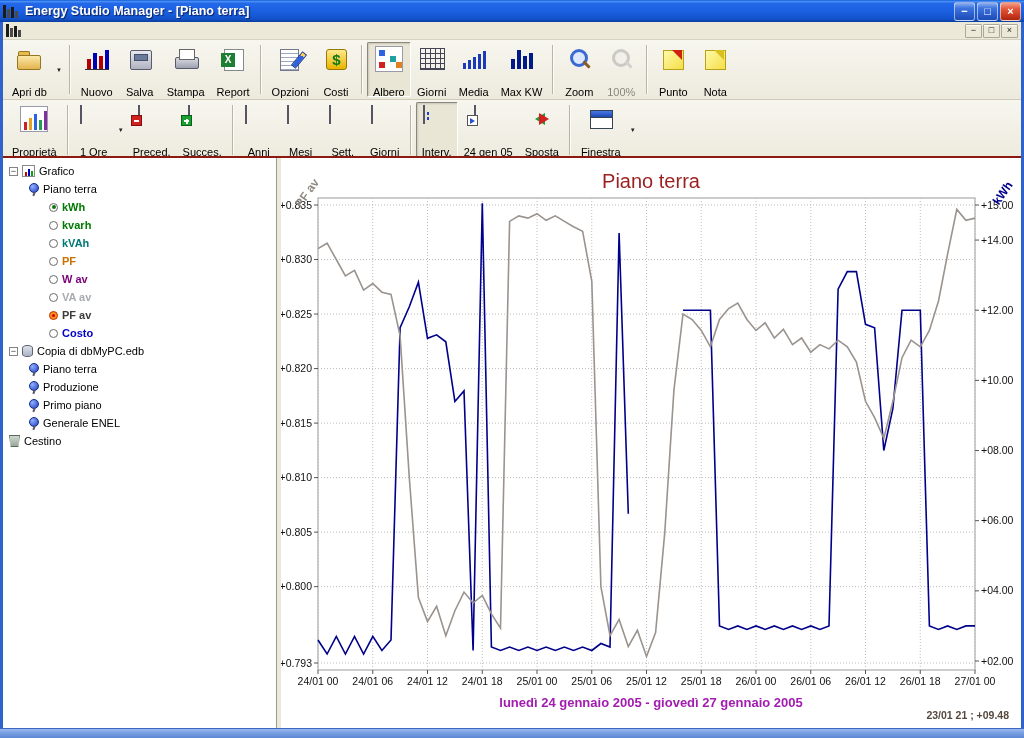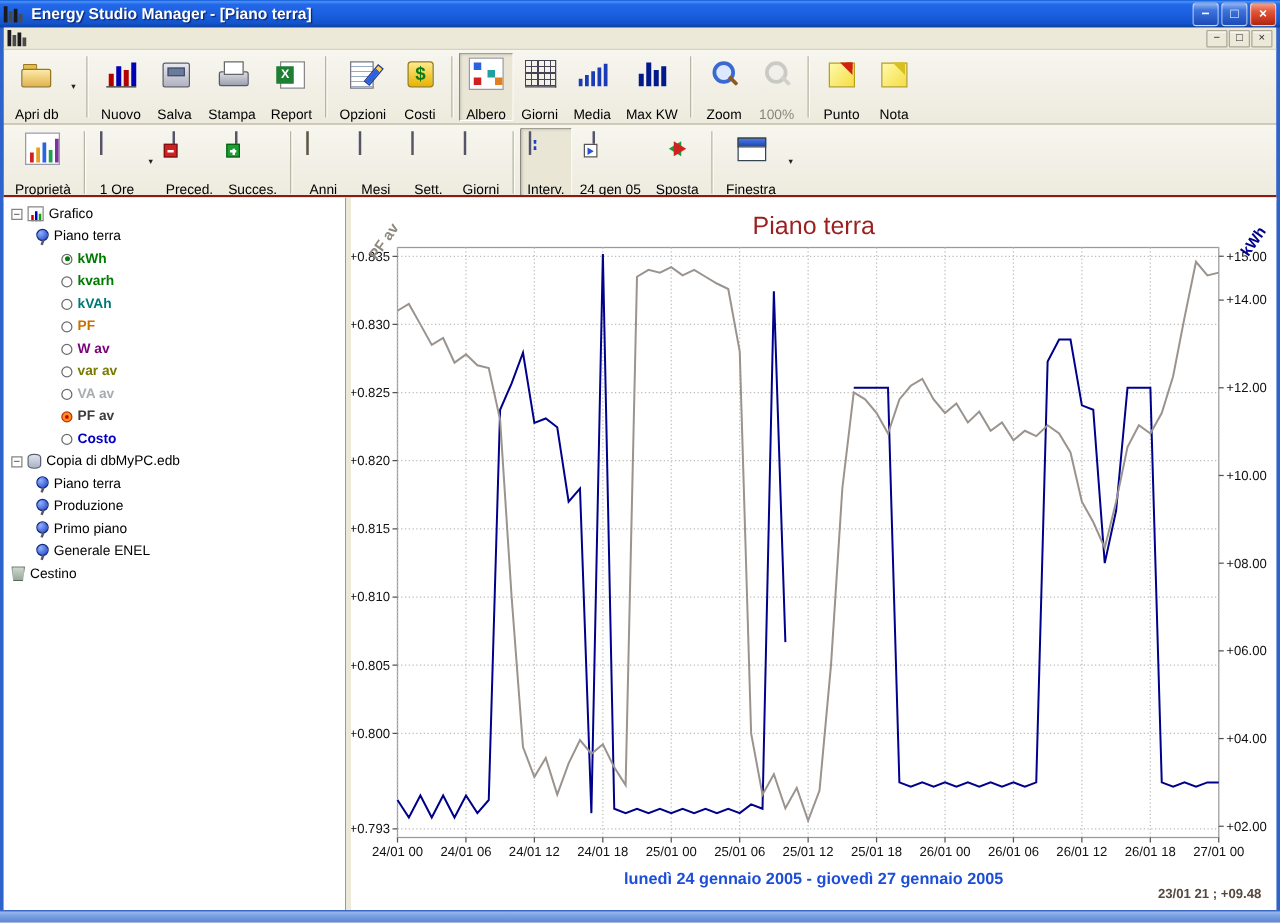--- a/index.html
+++ b/index.html
@@ -117,21 +117,21 @@
   .t-pin{width:10px;height:13px;position:relative;flex:none}
   .t-pin::before{content:"";position:absolute;left:0;top:0;width:8px;height:8px;border-radius:50%;background:radial-gradient(circle at 30% 30%,#8fb0ff,#2040c0);border:1px solid #102a80}
   .t-pin::after{content:"";position:absolute;left:4px;top:9px;width:2px;height:4px;background:#556;transform:rotate(20deg)}
   .t-db{width:11px;height:12px;background:linear-gradient(#dfe3ec,#aab2c4);border:1px solid #5a6272;border-radius:5px/3px;flex:none}
   .t-bin{width:11px;height:12px;background:linear-gradient(#cfd8cf,#98a89a);border:1px solid #5a6a5a;clip-path:polygon(0 0,100% 0,85% 100%,15% 100%);flex:none}
 
   
   .chart-title{position:absolute;top:12px;left:0;width:100%;text-align:center;font-size:20px;color:#9c1f1f}
   .axis-title-left{position:absolute;left:10px;top:28px;transform:rotate(-55deg);color:#8f8880;font-weight:bold;font-size:12px}
   .axis-title-right{position:absolute;right:6px;top:28px;transform:rotate(-55deg);color:#00008b;font-weight:bold;font-size:12px}
-  .chart-footer{position:absolute;top:537px;left:0;width:100%;text-align:center;font-weight:bold;font-size:13px;color:#1d4ed8}
+  .chart-footer{position:absolute;top:537px;left:0;width:100%;text-align:center;font-weight:bold;font-size:13px;color:#a21caf}
   .chart-readout{position:absolute;top:551px;right:12px;font-weight:bold;font-size:10.5px;color:#55483e}
 
   .bottomstrip{position:absolute;top:728px;left:0;width:1024px;height:10px;background:linear-gradient(180deg,#9bb9ee 0%,#7aa0e4 40%,#5d87d2 100%);border-top:1px solid #3b66c4}
 </style>
 </head>
 <body>
 
 <div class="window">
 
   <div class="titlebar">
@@ -308,24 +308,20 @@
         <span class="radio"></span>
         <span class="tlabel ch" style="color: rgb(0, 120, 120);">kVAh</span>
       </div>
       <div class="trow ind2">
         <span class="radio"></span>
         <span class="tlabel ch" style="color: rgb(200, 112, 0);">PF</span>
       </div>
       <div class="trow ind2">
         <span class="radio"></span>
         <span class="tlabel ch" style="color: rgb(122, 0, 122);">W av</span>
-      </div>
-      <div class="trow ind2">
-        <span class="radio"></span>
-        <span class="tlabel ch" style="color: rgb(122, 122, 0);">var av</span>
       </div>
       <div class="trow ind2">
         <span class="radio"></span>
         <span class="tlabel ch" style="color: rgb(168, 172, 176);">VA av</span>
       </div>
       <div class="trow ind2">
         <span class="marker"></span>
         <span class="tlabel ch" style="color: rgb(60, 60, 60);">PF av</span>
       </div>
       <div class="trow ind2">

